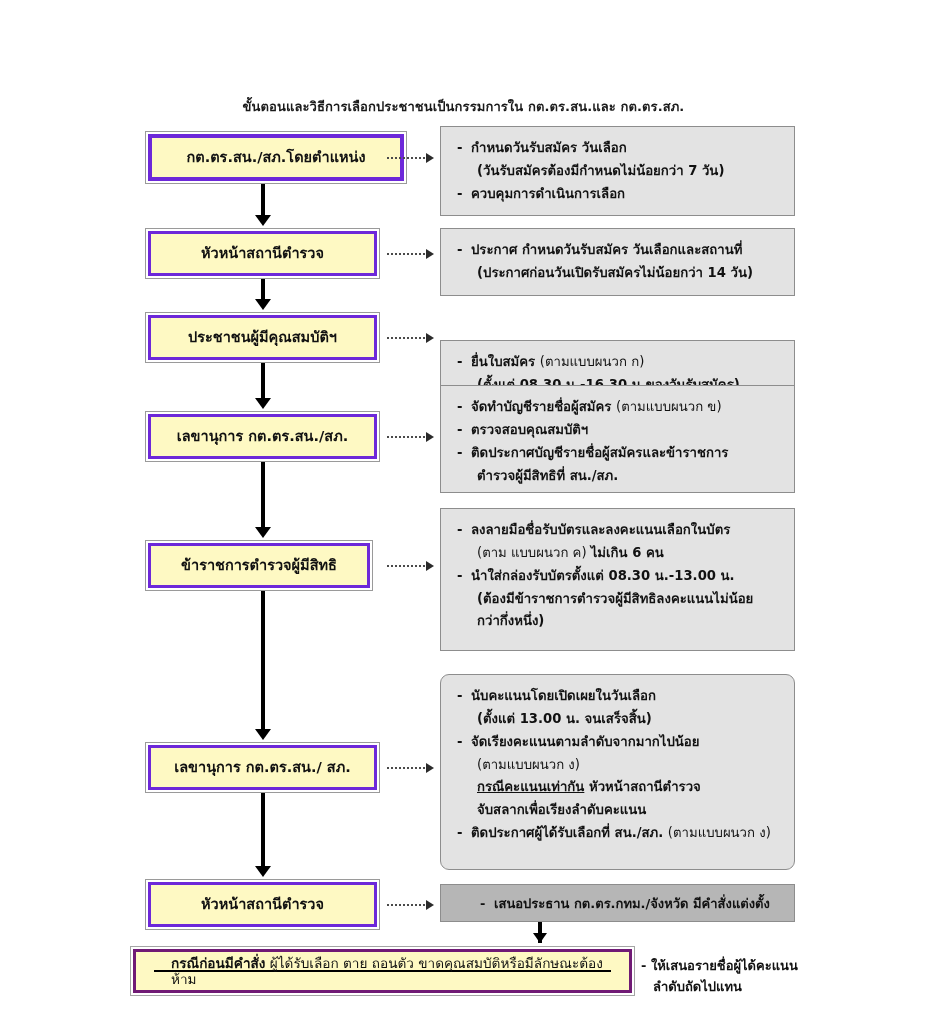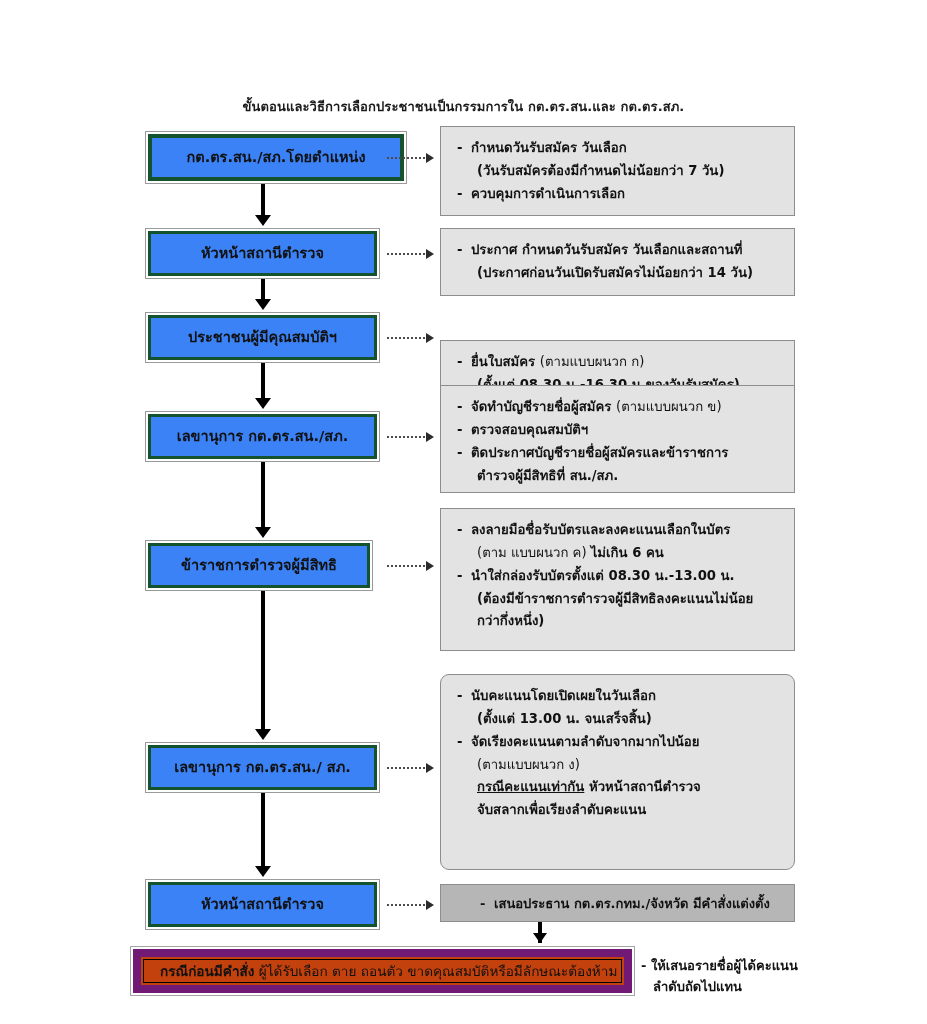--- a/index.html
+++ b/index.html
@@ -28,22 +28,22 @@
   
   .node{
     position:absolute;
     background:#ffffff;
     border:1px solid #9a9a9a;
     padding:2px;
     box-sizing:border-box;
   }
   .node > .inner{
     width:100%;height:100%;
-    border:3px solid #14532d;
-    background:#3b82f6;
+    border:3px solid #6d28d9;
+    background:#fef9c3;
     box-sizing:border-box;
     display:flex;align-items:center;justify-content:center;
   }
   .node.heavy > .inner{border-width:4px;}
   .node .label{
     font-size:14.5px;
     font-weight:bold;
     color:#111;
     text-align:center;
     line-height:1.2;
@@ -82,23 +82,23 @@
   
   .widebox{
     position:absolute;
     background:#fff;
     border:1px solid #a5a5a5;
     padding:2px;
     box-sizing:border-box;
   }
   .widebox > .mid{
     width:100%;height:100%;
-    border:8px solid #701a75;
-    padding:2px;
-    background:#c2410c;
+    border:3px solid #701a75;
+    padding:18px;
+    background:#fef9c3;
     box-sizing:border-box;
   }
   .widebox > .mid > .inr{
     width:100%;height:100%;
     border:1px solid #000;
     box-sizing:border-box;
     display:flex;align-items:center;
     padding-left:16px;
   }
   .widebox .txt{
@@ -279,20 +279,21 @@
   </div>
 
   <div class="note" style="left:440px;top:674px;width:355px;height:196px;border-radius:9px;">
     <ul>
       <li class="dash">นับคะแนนโดยเปิดเผยในวันเลือก</li>
       <li class="cont">(ตั้งแต่ 13.00 น. จนเสร็จสิ้น)</li>
       <li class="dash">จัดเรียงคะแนนตามลำดับจากมากไปน้อย</li>
       <li class="cont"><span class="thin">(ตามแบบผนวก ง)</span></li>
       <li class="cont"><span class="u">กรณีคะแนนเท่ากัน</span><span>   หัวหน้าสถานีตำรวจ</span></li>
       <li class="cont">จับสลากเพื่อเรียงลำดับคะแนน</li>
+      <li class="dash"><span>ติดประกาศผู้ได้รับเลือกที่ สน./สภ. </span><span class="thin">(ตามแบบผนวก ง)</span></li>
     </ul>
   </div>
 
   <div class="note dark" style="left:440px;top:884px;width:355px;height:38px;padding-top:9px;">
     <ul>
       <li class="dash">เสนอประธาน กต.ตร.กทม./จังหวัด มีคำสั่งแต่งตั้ง</li>
     </ul>
   </div>
 
   <div class="widebox" style="left:130px;top:946px;width:505px;height:50px;">

